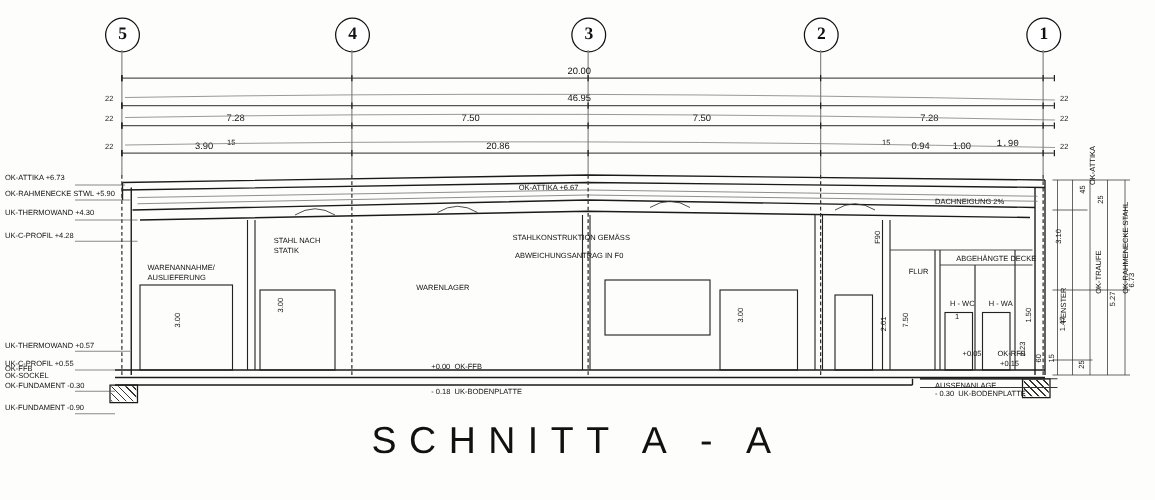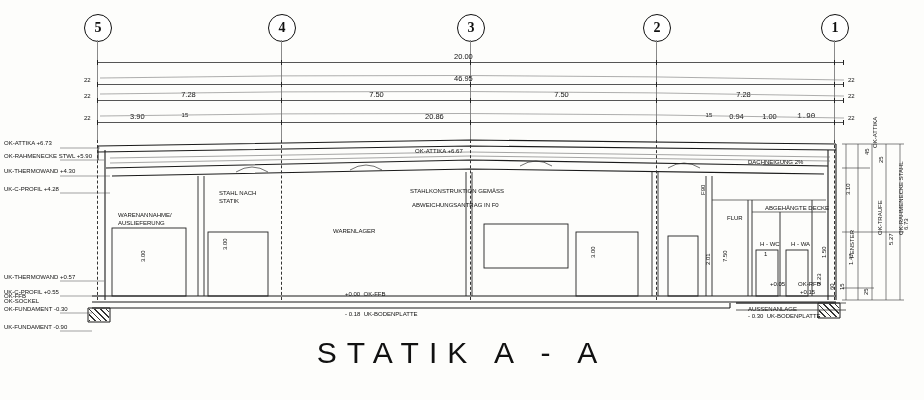--- a/index.html
+++ b/index.html
@@ -50,23 +50,23 @@
       <div class="ln h thin" style="left: 97px; top: 62px; width: 746px;"></div>
       <div class="dimtxt" style="left: 454px; top: 52px;">20.00</div>
       <div class="ln h thin" style="left: 97px; top: 84px; width: 746px;"></div>
       <div class="dimtxt" style="left: 454px; top: 74px;">46.95</div>
       <div class="ln h thin" style="left: 97px; top: 100px; width: 746px;"></div>
       <div class="dimtxt" style="left: 181.2px; top: 90px;">7.28</div>
       <div class="dimtxt" style="left: 369.2px; top: 90px;">7.50</div>
       <div class="dimtxt" style="left: 554.2px; top: 90px;">7.50</div>
       <div class="dimtxt" style="left: 736.2px; top: 90px;">7.28</div>
       <div class="ln h thin" style="left: 97px; top: 122px; width: 746px;"></div>
-      <div class="dimtxt" style="left: 130px; top: 112px;">3.90</div>
+      <div class="dimtxt" style="left: 156px; top: 112px;">3.90</div>
       <div class="dimtxt sm" style="left: 181.6px; top: 112px;">15</div>
-      <div class="dimtxt" style="left: 389px; top: 112px; margin-left: 36px;">20.86</div>
+      <div class="dimtxt" style="left: 389px; top: 112px;">20.86</div>
       <div class="dimtxt sm" style="left: 705.6px; top: 112px;">15</div>
       <div class="dimtxt" style="left: 729.2px; top: 112px;">0.94</div>
       <div class="dimtxt" style="left: 762.2px; top: 112px;">1.00</div>
       <div class="dimtxt" style="left: 797.2px; top: 112px; font-family: Liberation Mono, monospace;">1.90</div>
       <div class="tick" style="left: 97px; top: 60px;"></div>
       <div class="tick" style="left: 281px; top: 60px;"></div>
       <div class="tick" style="left: 470px; top: 60px;"></div>
       <div class="tick" style="left: 656px; top: 60px;"></div>
       <div class="tick" style="left: 834px; top: 60px;"></div>
       <div class="tick" style="left: 97px; top: 60px;"></div>
@@ -281,15 +281,15 @@
     </div>
   <div id="rightLabels">
       <div class="dimtxt sm vert" style="left: 872px; top: 148px;">OK-ATTIKA</div>
       <div class="dimtxt sm vert" style="left: 877px; top: 235px;">OK-TRAUFE</div>
       <div class="dimtxt sm vert" style="left: 903px; top: 230px;">6.73</div>
       <div class="dimtxt sm vert" style="left: 888px; top: 245px;">5.27</div>
       <div class="dimtxt sm vert" style="left: 898px; top: 235px;">OK-RAHMENECKE STAHL</div>
       <div class="dimtxt sm vert" style="left: 848px; top: 265px;">1.47</div>
     </div>
 
-  <div class="title" style="top:336px;">STATIK  A - A</div>
+  <div class="title" style="top:336px;">SCHNITT  A - A</div>
 
 </div>
 
 </body></html>

